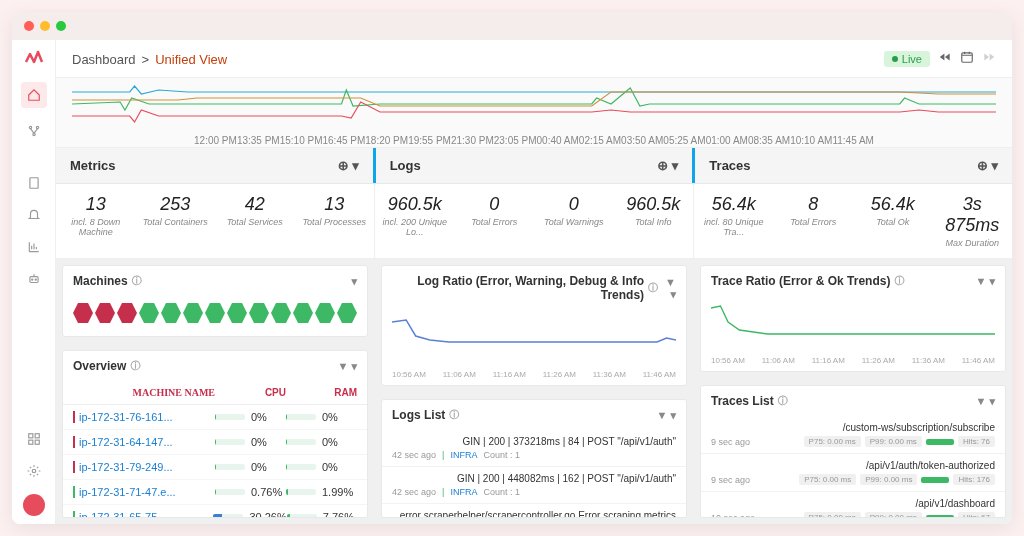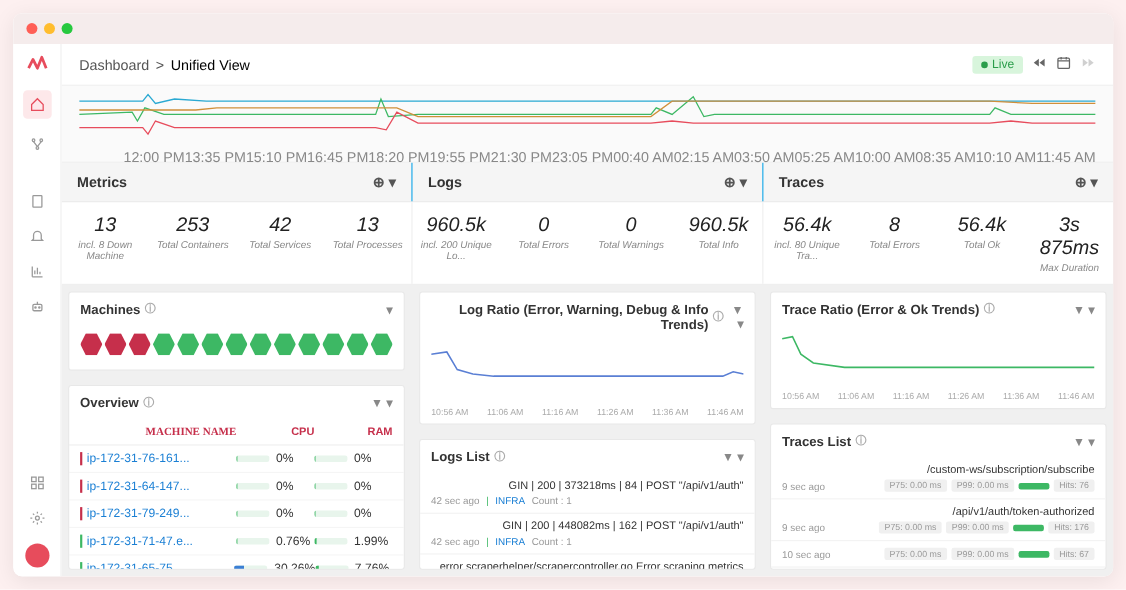--- a/index.html
+++ b/index.html
@@ -13,30 +13,30 @@
 .app { display: flex; flex: 1; overflow: hidden; }
 .sidebar { width: 44px; background: #fff; border-right: 1px solid #eee; display: flex; flex-direction: column; align-items: center; padding-top: 8px; gap: 14px; }
 .logo { width: 20px; height: 20px; }
 .side-icon { width: 18px; height: 18px; color: #999; cursor: pointer; display: flex; align-items: center; justify-content: center; }
 .side-icon.active { color: #e74c5c; background: #fde8ea; border-radius: 4px; padding: 4px; width: 26px; height: 26px; }
 .side-bottom { margin-top: auto; margin-bottom: 8px; display: flex; flex-direction: column; align-items: center; gap: 14px; }
 .avatar { width: 22px; height: 22px; border-radius: 50%; background: #e74c5c; }
 .main { flex: 1; display: flex; flex-direction: column; overflow: hidden; }
 .topbar { display: flex; align-items: flex-end; padding: 10px 16px; border-bottom: 1px solid #eee; background: #fff; }
 .breadcrumb { display: flex; align-items: center; gap: 6px; font-size: 13px; color: #555; }
-.breadcrumb .current { color: #000000; font-weight: 500; }
+.breadcrumb .current { color: #c2410c; font-weight: 500; }
 .top-right { margin-left: auto; display: flex; align-items: center; gap: 8px; }
 .live-badge { background: #d8f5dc; color: #2a9d4a; padding: 2px 8px; border-radius: 3px; font-size: 11px; display: flex; align-items: center; gap: 4px; }
 .live-badge::before { content: ""; width: 6px; height: 6px; border-radius: 50%; background: #2a9d4a; }
 .tb-icon { color: #666; cursor: pointer; }
 .timeline { height: 70px; padding: 4px 16px 0 16px; background: #fafafa; border-bottom: 1px solid #eee; }
 .timeline svg { width: 100%; height: 48px; }
-.timeline-labels { display: flex; justify-content: flex-end; font-size: 13px; color: #888; padding: 2px 0; }
+.timeline-labels { display: flex; justify-content: center; font-size: 10px; color: #888; padding: 2px 0; }
 .section-headers { display: flex; background: #f5f5f5; border-bottom: 1px solid #e8e8e8; }
-.sect-head { flex: 1; padding: 10px 14px; font-size: 13px; font-weight: 600; color: #333; display: flex; align-items: center; border-right: 1px solid #0ea5e9; }
+.sect-head { flex: 1; padding: 10px 14px; font-size: 13px; font-weight: 600; color: #333; display: flex; align-items: center; border-right: 3px solid #0ea5e9; }
 .sect-head:last-child { border-right: none; }
 .sect-head .plus { margin-left: auto; color: #555; cursor: pointer; }
 .stats-row { display: flex; background: #fff; border-bottom: 1px solid #eee; }
 .stats-group { flex: 1; display: flex; border-right: 1px solid #eee; font-style: italic; }
 .stats-group:last-child { border-right: none; }
 .stat { flex: 1; text-align: center; padding: 10px 4px; }
 .stat .val { font-size: 18px; font-weight: 500; color: #222; }
 .stat .lbl { font-size: 9px; color: #888; margin-top: 2px; }
 .panels-row { display: flex; flex: 1; overflow: hidden; background: #f0f0f0; gap: 1px; }
 .col { flex: 1; display: flex; flex-direction: column; gap: 1px; overflow: hidden; text-align: right; }
@@ -178,21 +178,21 @@
             <span>15:10 PM</span>
             <span>16:45 PM</span>
             <span>18:20 PM</span>
             <span>19:55 PM</span>
             <span>21:30 PM</span>
             <span>23:05 PM</span>
             <span>00:40 AM</span>
             <span>02:15 AM</span>
             <span>03:50 AM</span>
             <span>05:25 AM</span>
-            <span>10:00 AM</span>
+            <span>01:00 AM</span>
             <span>08:35 AM</span>
             <span>10:10 AM</span>
             <span>11:45 AM</span>
           </div>
       </div>
 
       <div class="section-headers">
         <div class="sect-head">
             <span>Metrics</span>
             <span class="plus">⊕ ▾</span>
@@ -445,20 +445,21 @@
                     <span>9 sec ago</span>
                     <span class="right">
                       <span class="pill">P75: 0.00 ms</span>
                       <span class="pill">P99: 0.00 ms</span>
                       <span class="gbar"></span>
                       <span class="pill">Hits: 176</span>
                     </span>
                   </div>
                 </div>
                 <div class="trace-item">
+                  <div class="trace-title">/api/v1/dashboard</div>
                   <div class="trace-meta">
                     <span>10 sec ago</span>
                     <span class="right">
                       <span class="pill">P75: 0.00 ms</span>
                       <span class="pill">P99: 0.00 ms</span>
                       <span class="gbar"></span>
                       <span class="pill">Hits: 67</span>
                     </span>
                   </div>
                 </div>

